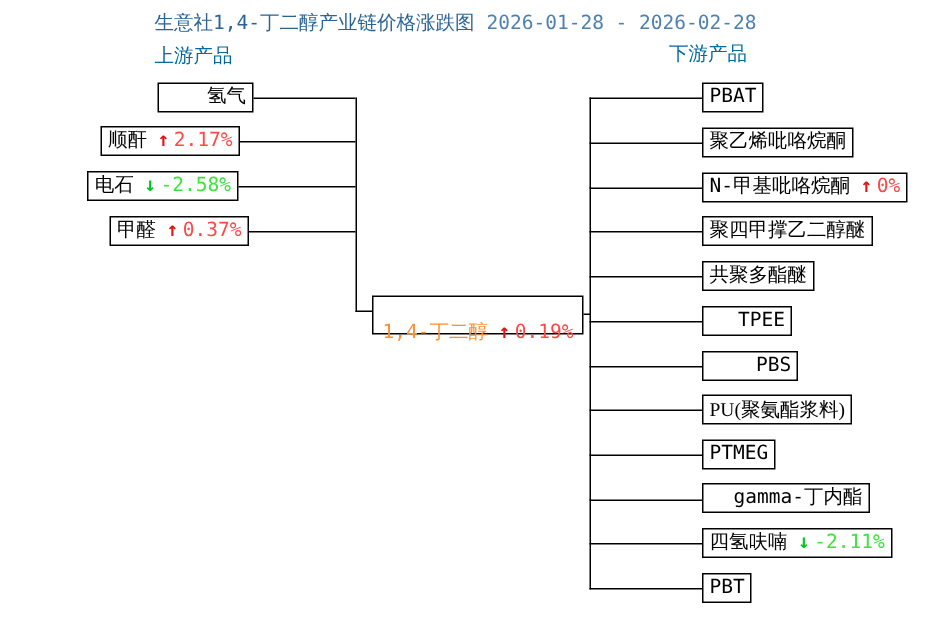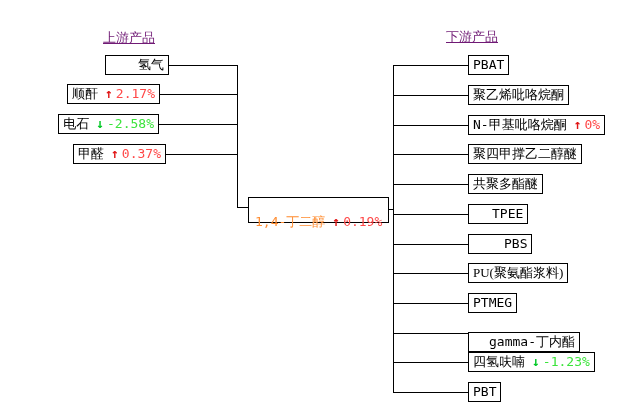--- a/index.html
+++ b/index.html
@@ -19,29 +19,32 @@
   .chg{margin-left:3px;}
   .dir-up .arrow{color:var(--up-arrow,#e01515);font-weight:bold;}
   .dir-up .chg{color:var(--up-text,#ff4848);}
   .dir-down .arrow{color:var(--down-arrow,#00c825);font-weight:bold;}
   .dir-down .chg{color:var(--down-text,#3ce43c);}
   #center-node{left:248px;top:197px;height:25px;line-height:23px;padding:12px 6px;}
   #center-node .nname{color:var(--center-name,#ff8d32);}
   #title{position:absolute;left:103px;top:8px;font-size:13px;line-height:16px;white-space:nowrap;}
   #title .t1{color:var(--title-color,#2a6496);}
   #title .t2{color:var(--date-color,#4e80b1);margin-left:8px;}
-  .section-label{position:absolute;font-size:13px;line-height:16px;color:#701a75;text-decoration:underline;}
+  .section-label{position:absolute;font-size:13px;line-height:16px;color:#0369a1;}
   #up-label{left:103px;top:30px;}
   #down-label{left:446px;top:29px;}
 </style>
 </head>
 <body>
 
 <div id="canvas">
 
+  <div id="title">
+    <span class="t1">生意社1,4-丁二醇产业链价格涨跌图</span><span class="t2">2026-01-28 - 2026-02-28</span>
+  </div>
 
   <div id="up-label" class="section-label">上游产品</div>
   <div id="down-label" class="section-label">下游产品</div>
 
   <div id="lines-group">
       <div class="line" style="left: 140px; top: 65px; width: 97px; height: 1px; background: rgb(0, 0, 0);"></div>
       <div class="line" style="left: 140px; top: 94px; width: 97px; height: 1px; background: rgb(0, 0, 0);"></div>
       <div class="line" style="left: 140px; top: 124px; width: 97px; height: 1px; background: rgb(0, 0, 0);"></div>
       <div class="line" style="left: 140px; top: 154px; width: 97px; height: 1px; background: rgb(0, 0, 0);"></div>
       <div class="line" style="left: 237px; top: 65px; width: 1px; height: 143px; background: rgb(0, 0, 0);"></div>
@@ -70,22 +73,22 @@
   <div id="downstream-group">
       <div class="node" style="left: 468px; top: 55px;"><span class="nname">PBAT</span></div>
       <div class="node" style="left: 468px; top: 85px;"><span class="nname">聚乙烯吡咯烷酮</span></div>
       <div class="node" style="left: 468px; top: 115px;"><span class="nname">N-甲基吡咯烷酮</span><span class="pct dir-up"><span class="arrow">↑</span><span class="chg">0%</span></span></div>
       <div class="node" style="left: 468px; top: 144px;"><span class="nname">聚四甲撑乙二醇醚</span></div>
       <div class="node" style="left: 468px; top: 174px;"><span class="nname">共聚多酯醚</span></div>
       <div class="node" style="left: 468px; top: 204px; padding-left: 23px;"><span class="nname">TPEE</span></div>
       <div class="node" style="left: 468px; top: 234px; padding-left: 35px;"><span class="nname">PBS</span></div>
       <div class="node" style="left: 468px; top: 263px; font-family: Liberation Serif, serif;"><span class="nname">PU(聚氨酯浆料)</span></div>
       <div class="node" style="left: 468px; top: 293px;"><span class="nname">PTMEG</span></div>
-      <div class="node" style="left: 468px; top: 332px; padding-left: 20px;"><span class="nname">gamma-丁内酯</span></div>
-      <div class="node" style="left: 468px; top: 352px;"><span class="nname">四氢呋喃</span><span class="pct dir-down"><span class="arrow">↓</span><span class="chg">-1.23%</span></span></div>
+      <div class="node" style="left: 468px; top: 322px; padding-left: 20px;"><span class="nname">gamma-丁内酯</span></div>
+      <div class="node" style="left: 468px; top: 352px;"><span class="nname">四氢呋喃</span><span class="pct dir-down"><span class="arrow">↓</span><span class="chg">-2.11%</span></span></div>
       <div class="node" style="left: 468px; top: 382px;"><span class="nname">PBT</span></div>
     </div>
 
   <div class="node" id="center-node">
     <span class="nname">1,4-丁二醇</span><span class="pct dir-up"><span class="arrow">↑</span><span class="chg">0.19%</span></span>
   </div>
 
 </div>
 
 </body></html>

